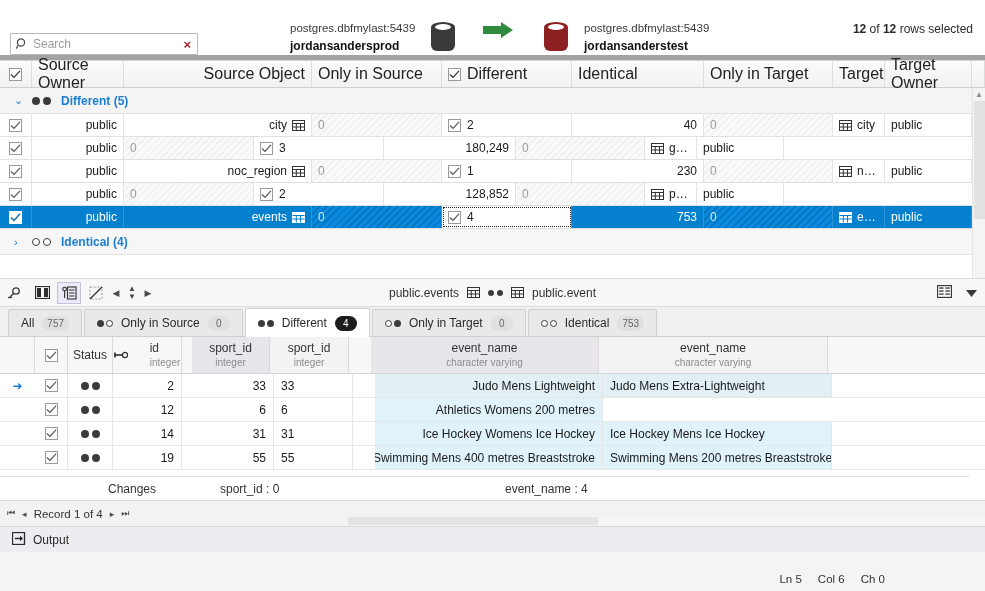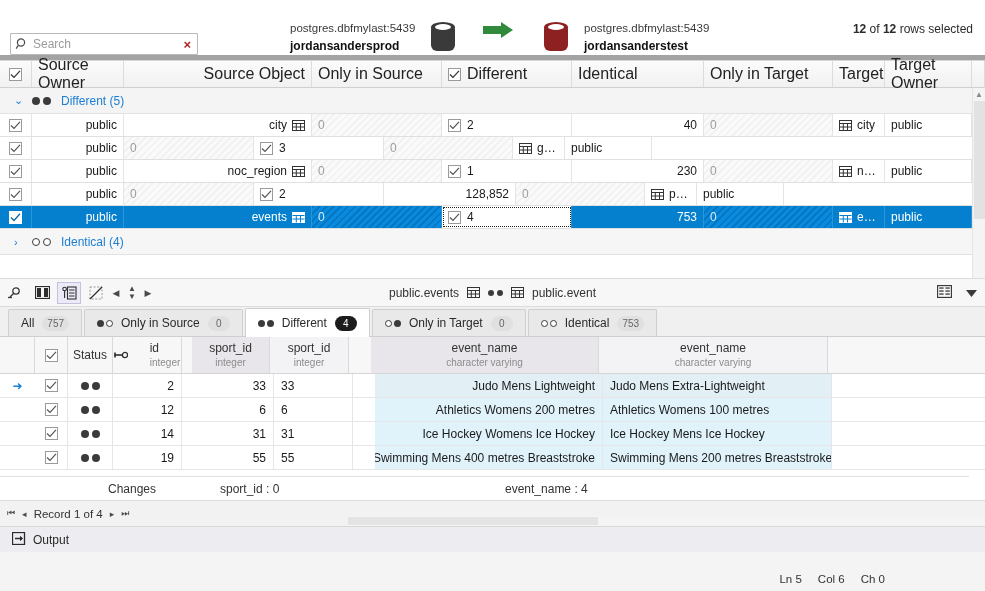--- a/index.html
+++ b/index.html
@@ -69,21 +69,21 @@
 
   .group-row {
     display:flex; align-items:center; height:26px; background:#f4f4f4;
     border-bottom:1px solid #e2e2e2; padding-left:14px; cursor:pointer;
   }
   .chev { color:#1a7fd4; font-size:11px; width:14px; display:inline-block; }
   .dots { display:inline-flex; gap:3px; margin:0 10px 0 4px; align-items:center; }
   .dot { width:8px; height:8px; border-radius:50%; }
   .dot.f { background:#3b3b3b; }
   .dot.e { background:#fff; border:1.4px solid #3b3b3b; box-sizing:border-box; }
-  .group-label { color:#1a7fd4; font-weight:normal; font-size:12px; }
+  .group-label { color:#1a7fd4; font-weight:bold; font-size:12px; }
 
   .drow { display:flex; height:23px; border-bottom:1px solid #e0e0e0; background:#fff; }
   .drow.sel { background:#0580ce; color:#fff; }
   .dcell {
     border-right:1px solid #e4e4e4; display:flex; align-items:center;
     padding:0 6px; font-size:12px; height:100%; overflow:hidden; white-space:nowrap;
   }
   .dcell.right { justify-content:flex-end; }
   .dcell.chk { justify-content:center; padding:0; }
   .dcell.hatch {
@@ -326,20 +326,21 @@
       <div class="dcell right" style="width:92px;">public</div>
       <div class="dcell hatch" style="width:130px;">0</div>
       <div class="dcell" style="width:130px;">
         <span class="cb" style="margin-right:6px;">
           <svg width="11" height="9" viewBox="0 0 11 9">
               <path d="M1 4.5 L4 7.5 L10 0.8" fill="none" stroke="#555" stroke-width="1.2"></path>
             </svg>
         </span>
         <span>3</span>
       </div>
+      <div class="dcell right" style="width:132px;">180,249</div>
       <div class="dcell hatch" style="width:129px;">0</div>
       <div class="dcell" style="width:52px;">
         <span class="cell-obj-l">
           <span class="tblicon">
             <svg width="13" height="11" viewBox="0 0 13 11">
                 <rect x="0.5" y="0.5" width="12" height="10" fill="none" stroke="#333"></rect>
                 <line x1="0.5" y1="3.5" x2="12.5" y2="3.5" stroke="#333"></line>
                 <line x1="0.5" y1="7" x2="12.5" y2="7" stroke="#333"></line>
                 <line x1="4.3" y1="3.5" x2="4.3" y2="10.5" stroke="#333"></line>
                 <line x1="8.5" y1="3.5" x2="8.5" y2="10.5" stroke="#333"></line>
@@ -720,21 +721,20 @@
               <span class="dot"></span>
               <span class="dot"></span>
             </span>
         </div>
         <div class="bcell right" style="width:69px;">12</div>
         <div class="bcell" style="width:10px;border-right:none;"></div>
         <div class="bcell right" style="width:78px;">6</div>
         <div class="bcell" style="width:79px;">6</div>
         <div class="bcell" style="width:22px;border-right:none;"></div>
         <div class="bcell right lite2" style="width:228px;">Athletics Womens 200 metres</div>
-        <div class="bcell lite2" style="width:229px;">Athletics Womens 100 metres</div>
         <div class="bcell" style="flex:1;border-right:none;"></div>
       </div>
 
       <div class="brow">
         <div class="bcell center" style="width:35px;border-right:none;"></div>
         <div class="bcell center" style="width:33px;">
           <span class="cb">
             <svg width="11" height="9" viewBox="0 0 11 9">
                 <path d="M1 4.5 L4 7.5 L10 0.8" fill="none" stroke="#555" stroke-width="1.2"></path>
               </svg>

